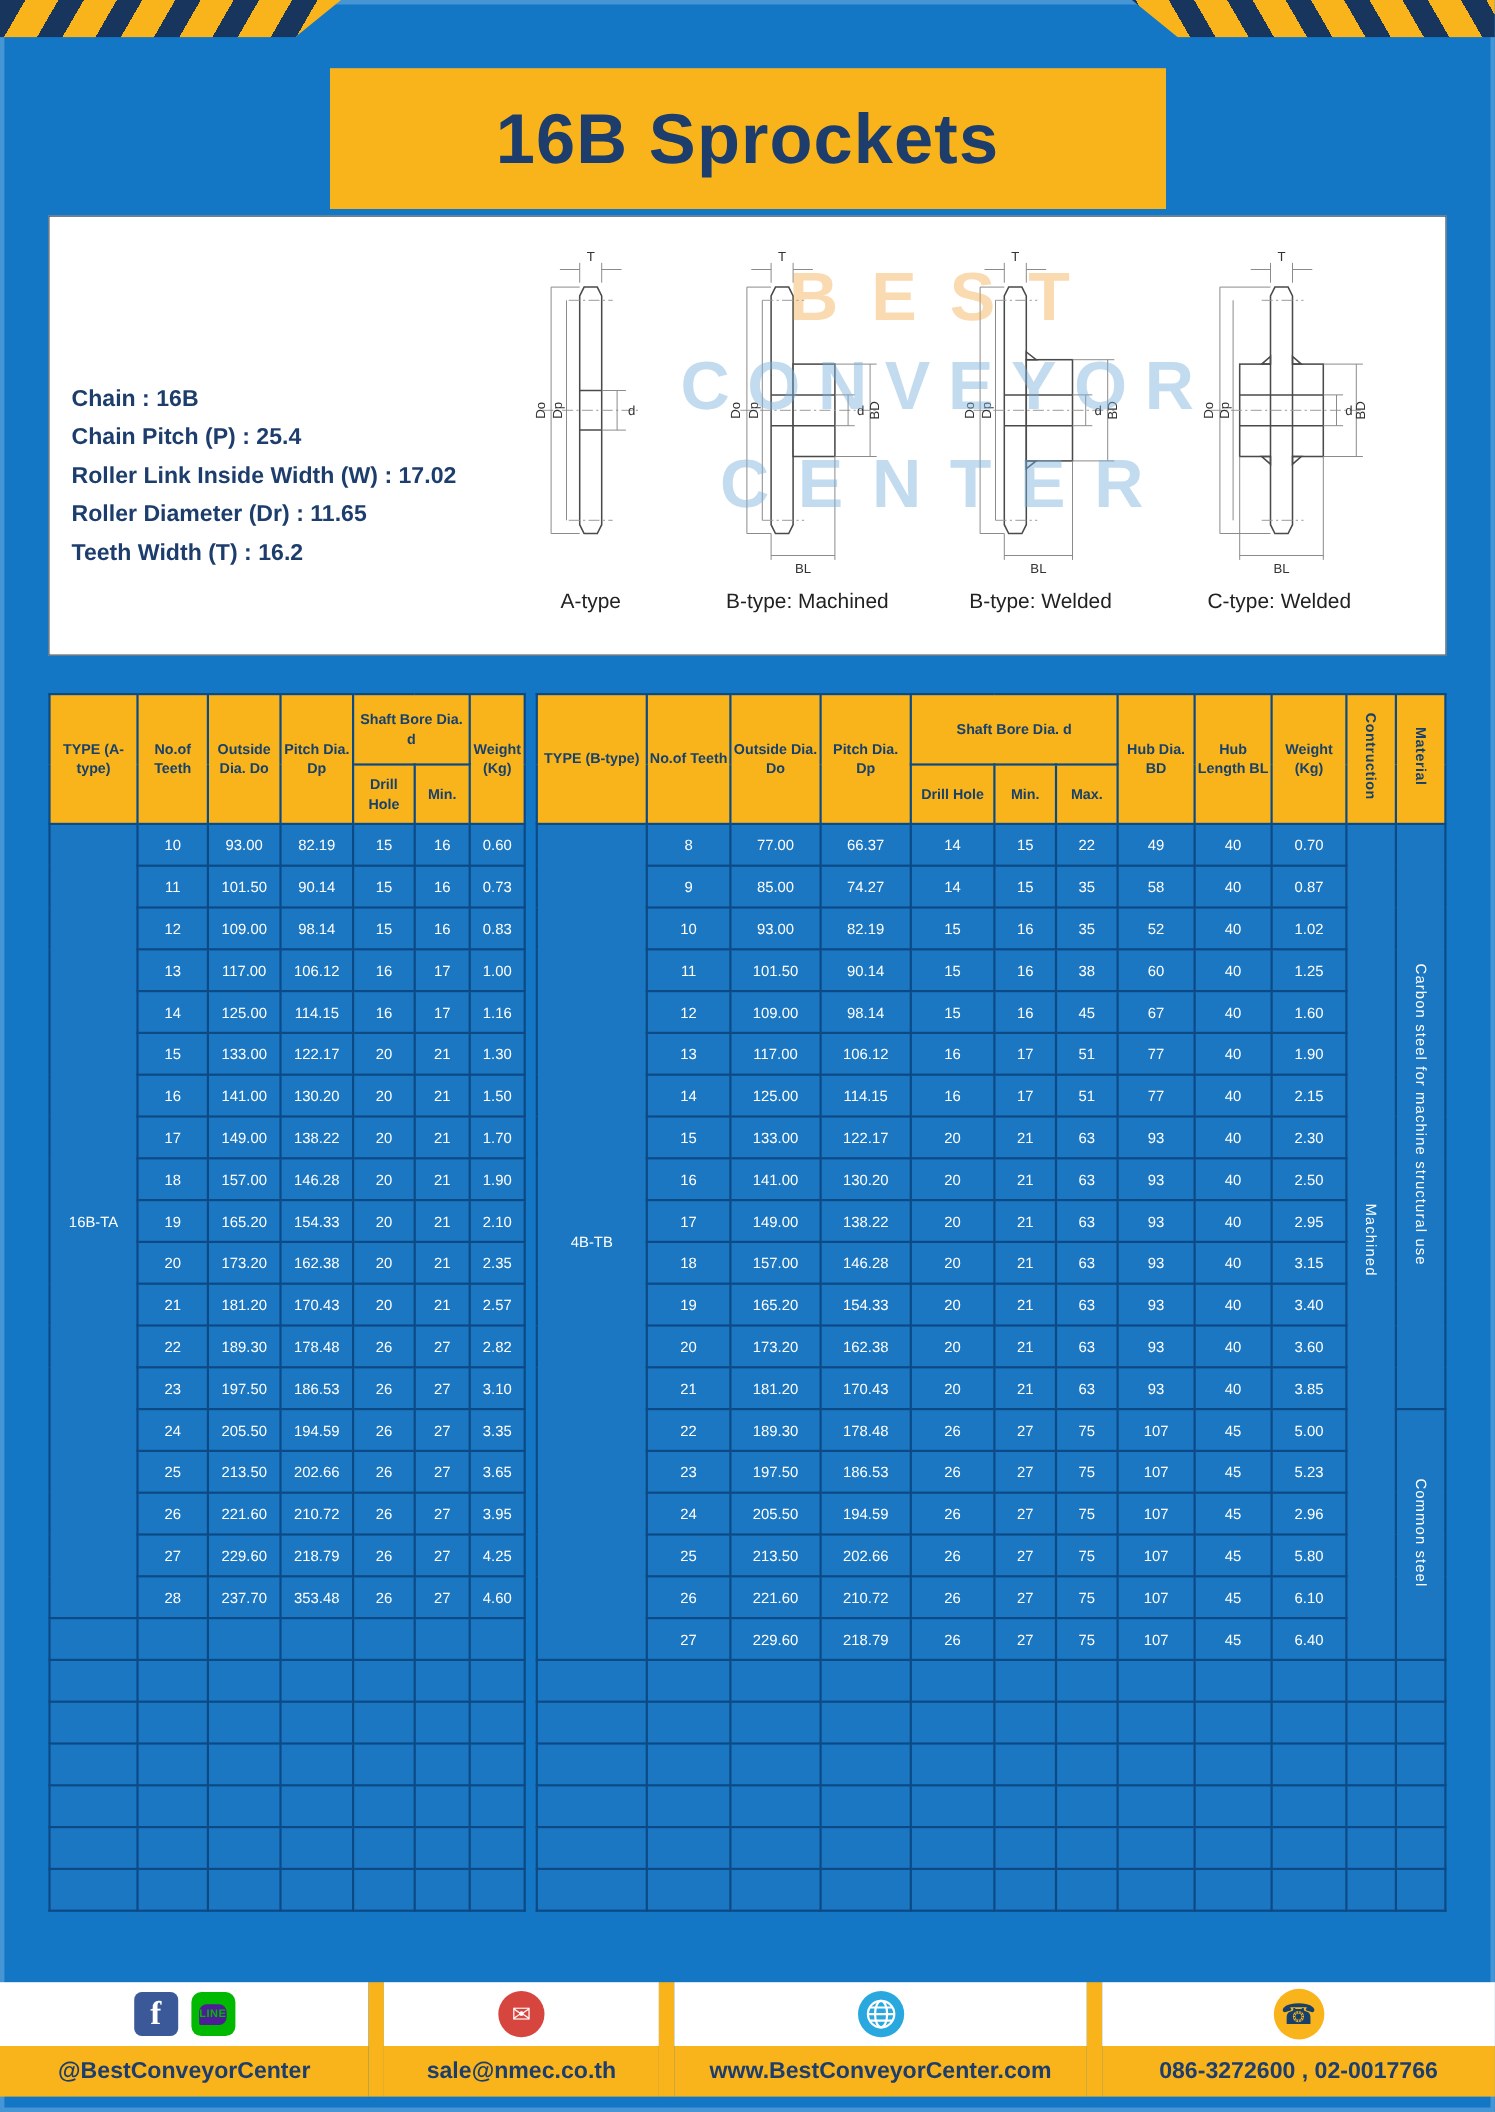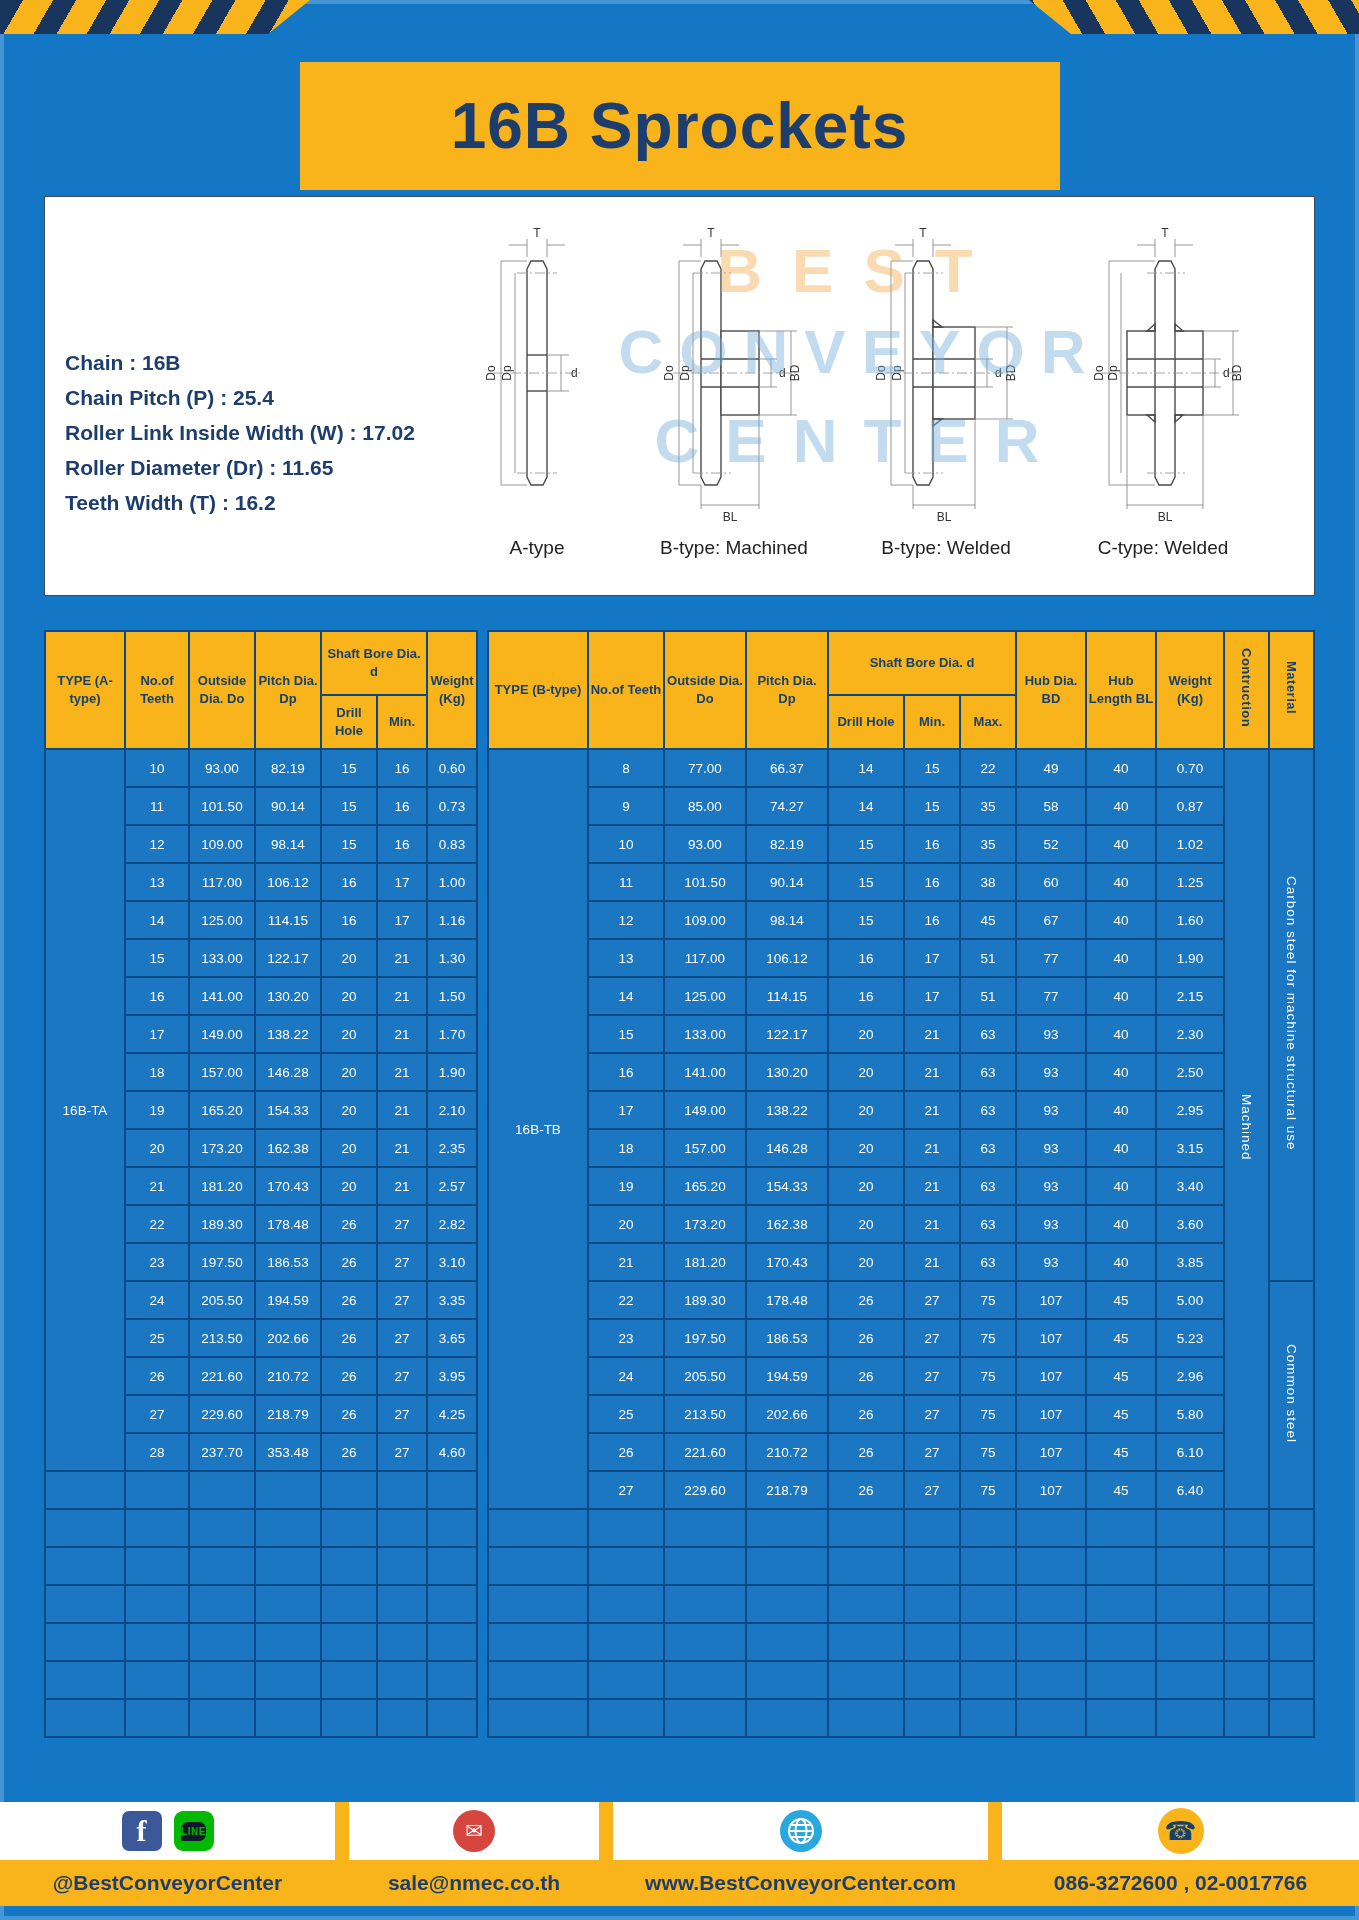--- a/index.html
+++ b/index.html
@@ -60,21 +60,21 @@
   .fsec { display:flex; flex-direction:column; }
   .ficons { height:58px; background:#ffffff; display:flex; align-items:center; justify-content:center; gap:12px; }
   .ftext { height:46px; background:#f9b41c; color:#1d3e6d; font-weight:bold; font-size:21px;
     display:flex; align-items:center; justify-content:center; white-space:nowrap; }
   .fdiv { width:14px; background:#f9b41c; }
   .icon-fb { width:40px; height:40px; background:#3b5998; border-radius:7px; color:#fff;
     font-weight:bold; font-size:30px; display:flex; align-items:center; justify-content:center;
     font-family:"Liberation Serif",serif; }
   .icon-line { width:40px; height:40px; background:#00b900; border-radius:9px;
     display:flex; align-items:center; justify-content:center; }
-  .line-bubble { background:#0f172a; border-radius:7px 7px 7px 2px; padding:4px 0; color:#00b900;
+  .line-bubble { background:#4c1d95; border-radius:7px 7px 7px 2px; padding:4px 0; color:#00b900;
     font-weight:bold; font-size:10px; letter-spacing:0.5px; }
   .icon-mail { width:42px; height:42px; border-radius:50%; background:#d7453f; color:#fff;
     font-size:21px; display:flex; align-items:center; justify-content:center; }
   .icon-globe { width:42px; height:42px; border-radius:50%; background:#29a8e0;
     display:flex; align-items:center; justify-content:center; }
   .icon-phone { width:46px; height:46px; border-radius:50%; background:#f9b41c; color:#17406b;
     font-size:26px; display:flex; align-items:center; justify-content:center; }
 </style>
 </head>
 <body>
@@ -524,21 +524,21 @@
           <th rowspan="2"><span class="vtext">Material</span></th>
         </tr>
         <tr>
           <th>Drill Hole</th>
           <th>Min.</th>
           <th>Max.</th>
         </tr>
       </thead>
       <tbody>
           <tr>
-            <td rowspan="20" class="type-cell">16B-TB</td>
+            <td rowspan="20" class="type-cell">4B-TB</td>
             <td>8</td>
             <td>77.00</td>
             <td>66.37</td>
             <td>14</td>
             <td>15</td>
             <td>22</td>
             <td>49</td>
             <td>40</td>
             <td>0.70</td>
             <td rowspan="20" class="vcell"><span class="vtext">Machined</span></td>

